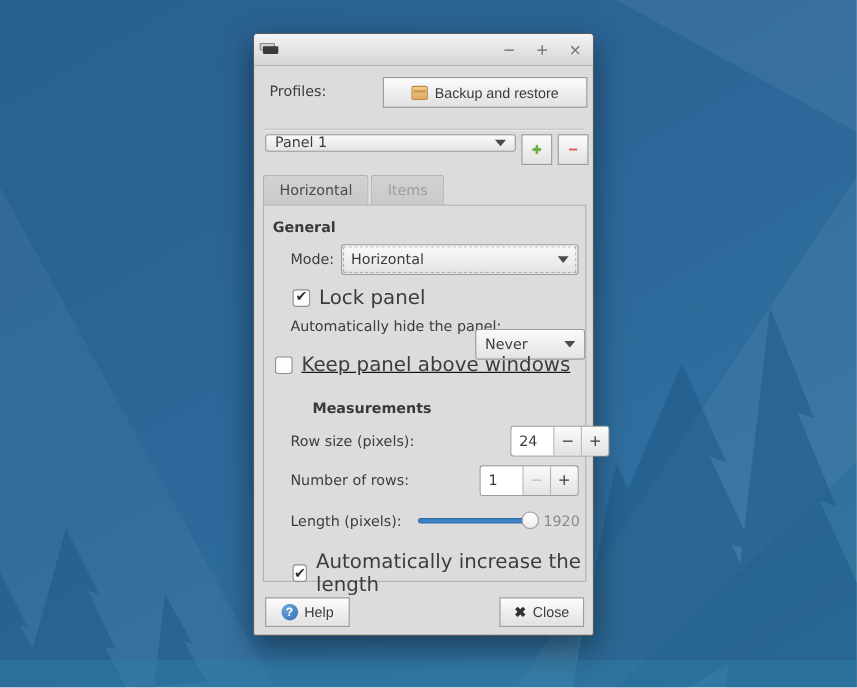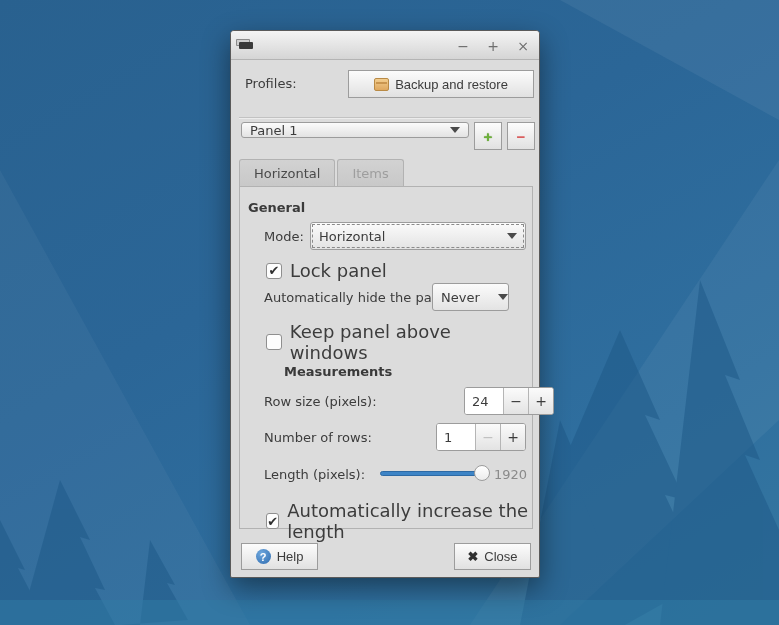--- a/index.html
+++ b/index.html
@@ -82,21 +82,21 @@
   .tab-frame {
     position: absolute; left: 8px; top: 155px; width: 294px; height: 343px;
     border: 1px solid #b2b2b2; background: #dcdcdc;
   }
 
   .section-heading { position: absolute; font-size: 13px; font-weight: bold; color: #3a3a3a; }
   .form-label { position: absolute; font-size: 13px; color: #3c3c3c; }
   .gray-value { position: absolute; font-size: 13px; color: #8a8a8a; }
 
   .mode-combo { position: absolute; left: 70px; top: 35px; width: 216px; height: 28px; outline: 1px dashed #8a8a8a; outline-offset: -3px; }
-  .never-combo { position: absolute; left: 192px; top: 96px; width: 77px; height: 28px; gap: 12px; }
+  .never-combo { position: absolute; left: 192px; top: 112px; width: 100px; height: 28px; gap: 12px; }
 
   .checkbox-row { position: absolute; display: flex; align-items: center; gap: 8px; }
   .checkbox {
     width: 16px; height: 16px; background: #fdfdfd; border: 1px solid #8f8f8f; border-radius: 3px;
     display: inline-flex; align-items: center; justify-content: center;
     font-size: 13px; color: #2f2f2f; line-height: 1;
   }
   .checkbox-label { font-size: 18px; color: #3c3c3c; }
 
   
@@ -209,21 +209,21 @@
         <span class="checkbox">✔</span>
         <span class="checkbox-label">Lock panel</span>
       </div>
 
       <div class="form-label" style="left:24px; top:103px;">Automatically hide the panel:</div>
       <div class="combo never-combo">
         <span class="combo-text">Never</span>
         <span class="arrow-down"></span>
       </div>
 
-      <div class="checkbox-row" style="left:26px; top:134px;">
+      <div class="checkbox-row" style="left:10px; top:134px;text-decoration:underline;">
         <span class="checkbox"></span>
         <span class="checkbox-label">Keep panel above windows</span>
       </div>
 
       <div class="section-heading" style="left:4px; top:177px;margin-left:40px;">Measurements</div>
 
       <div class="form-label" style="left:24px; top:207px;">Row size (pixels):</div>
       <div class="spinbox" style="left:196px; top:200px;margin-left:28px;">
         <input class="spin-entry" value="24" style="">
         <span class="spin-btn">−</span>

